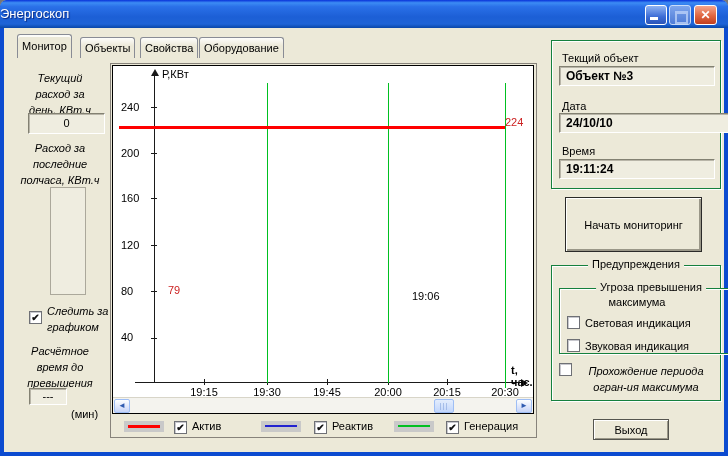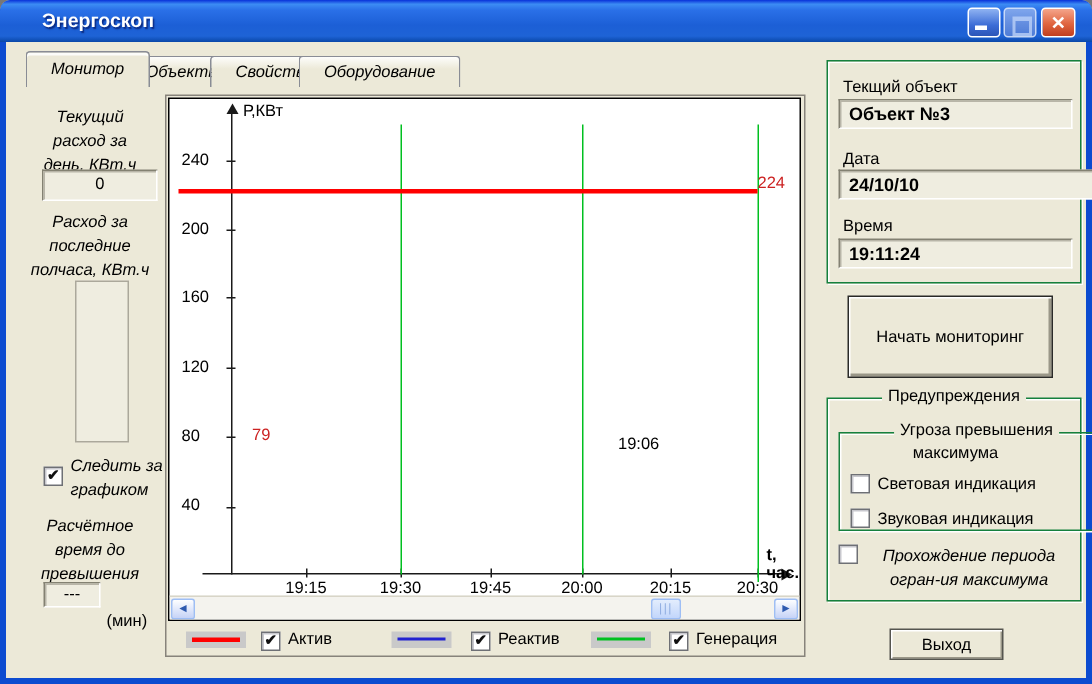--- a/index.html
+++ b/index.html
@@ -3,34 +3,34 @@
 <meta charset="utf-8">
 <style>
   html,body{margin:0;padding:0;background:#777;}
   #win{position:relative;width:728px;height:456px;font-family:"Liberation Sans",sans-serif;
        background:#ECE9D8;border-radius:7px 7px 0 0;overflow:hidden;
        box-shadow:inset 0 0 0 4px #0C4BD0;}
   
   .tbar{position:absolute;left:0;top:0;width:728px;height:28px;
         background:linear-gradient(180deg,#0831D9 0%,#3C8CF4 10%,#2A70E8 24%,#1C5FD6 60%,#1E63D6 86%,#0947A8 100%);
         border-radius:7px 7px 0 0;}
-  .title{position:absolute;left:28px;top:6px;color:#fff;font-weight:bold;font-size:13px;
+  .title{position:absolute;left:0;top:6px;color:#fff;font-weight:normal;font-size:13px;
          text-shadow:1px 1px 1px #09277E;}
   .wbtn{position:absolute;top:5px;width:22px;height:20px;border:1px solid #fff;border-radius:3px;
         box-sizing:border-box;}
   .wbtn.minb{left:645px;background:linear-gradient(180deg,#8FB3F2,#3C6CD6 60%,#2B55B8);}
   .wbtn.maxb{left:669px;background:linear-gradient(180deg,#9CB8EE,#5F86D8);opacity:.75;}
   .wbtn.clsb{left:694px;width:23px;background:linear-gradient(180deg,#F4A58B,#E06540 55%,#C13F1F);}
   .glyph-min{position:absolute;left:4px;bottom:4px;width:8px;height:3px;background:#fff;}
   .glyph-max{position:absolute;left:5px;top:5px;width:9px;height:8px;border:2px solid #E8F0FF;border-top-width:3px;opacity:.85;}
   .glyph-x{display:block;text-align:center;line-height:18px;color:#fff;font-weight:bold;font-size:12px;}
   
-  .tab{position:absolute;top:37px;height:21px;line-height:21px;padding:0 16px;font-size:11px;
+  .tab{position:absolute;top:37px;height:21px;line-height:21px;padding:0 4px;font-size:11px;
        background:linear-gradient(180deg,#FDFDFB,#ECE9D8 40%);border:1px solid #898C95;border-bottom:none;
-       border-radius:3px 3px 0 0;box-sizing:border-box;font-style:italic;}
+       border-radius:3px 3px 0 0;box-sizing:border-box;}
   .tab.active{top:34px;height:24px;line-height:23px;z-index:3;background:#ECE9D8;
        box-shadow:inset 0 2px 0 #FCFCF9;}
   
   .lbl{position:absolute;font-size:11px;color:#000;}
   .pre{white-space:pre-line;line-height:16px;font-style:italic;}
   .ctr{text-align:center;}
   .field{position:absolute;background:#EFEDE0;border:1px solid;border-color:#838172 #FFFFFF #FFFFFF #838172;
          box-shadow:inset 1px 1px 0 #B8B5A8;font-size:11px;box-sizing:border-box;}
   .cb{position:absolute;width:13px;height:13px;background:#fff;border:1px solid #6E7075;
       box-shadow:inset 1px 1px 0 #C8C8CE;box-sizing:border-box;}

